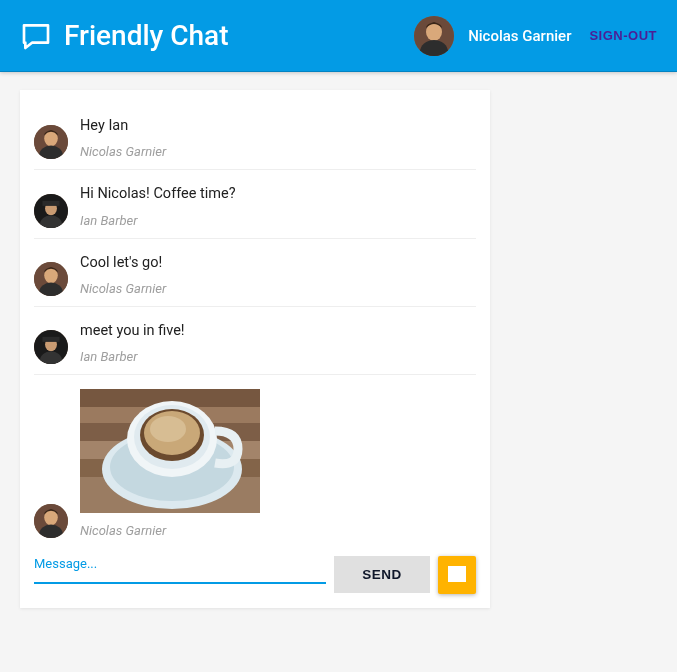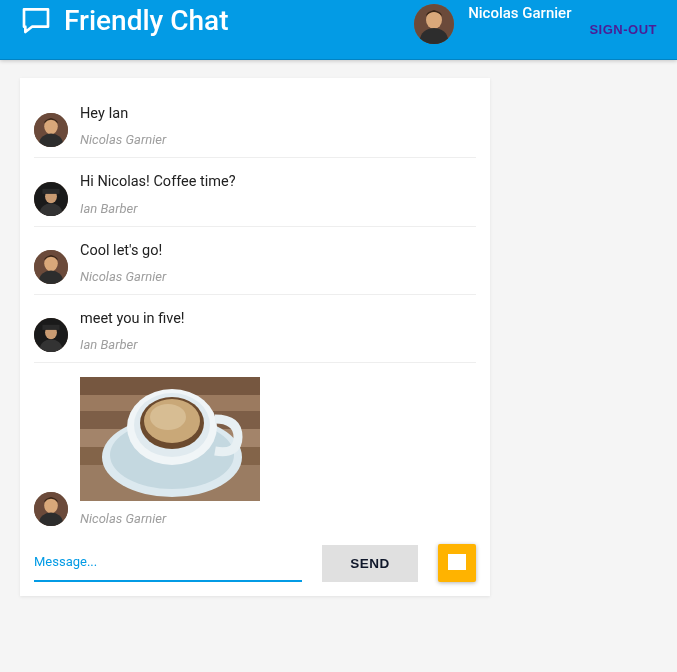--- a/index.html
+++ b/index.html
@@ -9,23 +9,24 @@
     }
     body {
       font-family: Roboto, "Helvetica Neue", Arial, sans-serif;
       background: #f5f5f5;
       width: 677px;
       height: 672px;
       overflow: hidden;
     }
     .header {
       background: #039be5;
-      height: 60px;
-      display: flex;
-      padding: 4px 20px;
+      height: 72px;
+      display: flex;
+      align-items: center;
+      padding: 17px 20px;
       color: #fff;
       box-shadow: 0 1px 4px rgba(0,0,0,0.2);
       border-bottom: 1px solid rgba(0,0,0,0.15);
     }
     .logo-icon {
       width: 32px;
       height: 32px;
       margin-right: 12px;
     }
     .app-title {
@@ -101,22 +102,22 @@
       width: 180px;
       height: 124px;
       margin-bottom: 10px;
       background: #a0826d;
       position: relative;
       overflow: hidden;
     }
     .composer {
       padding: 8px 14px 0 14px;
       display: flex;
-      align-items: flex-end;
-      gap: 20px;
+      align-items: flex-start;
+      gap: 8px;
     }
     .input-wrapper {
       flex: 1;
       position: relative;
     }
     .message-input {
       width: 100%;
       border: none;
       border-bottom: 2px solid #039be5;
       font-size: 14px;

